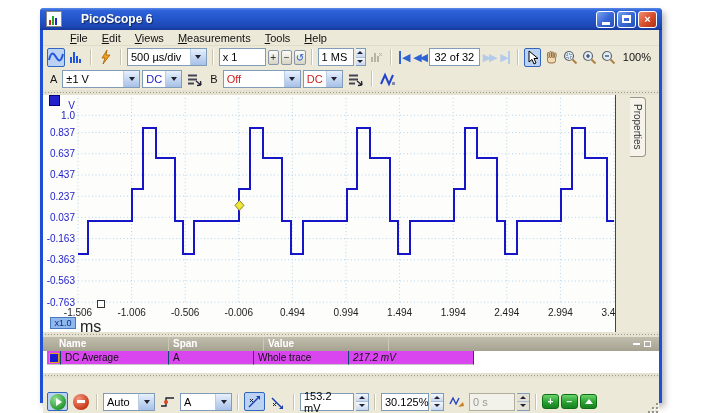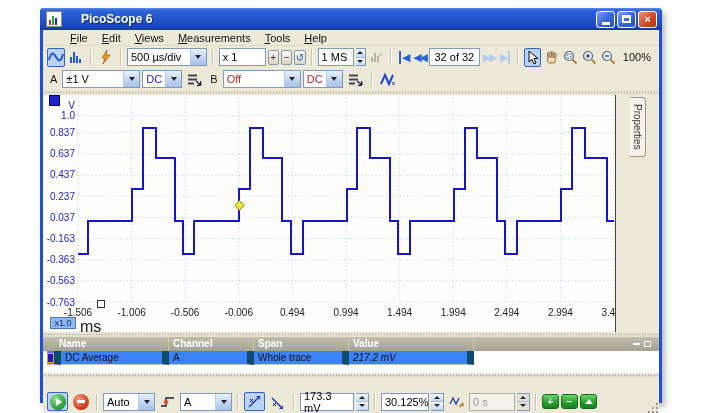--- a/index.html
+++ b/index.html
@@ -77,22 +77,22 @@
   .xunit{position:absolute;left:37px;top:223px;font-size:16px;color:#222;}
   
   .measpanel{height:36px;flex:0 0 36px;background:#fff;display:flex;flex-direction:column;}
   .measheader{height:14px;flex:0 0 14px;display:flex;align-items:center;
     background:linear-gradient(180deg,#C2BEAE,#A6A292);color:#fff;font-size:10px;font-weight:bold;}
   .mh-cell{box-sizing:border-box;padding-left:4px;border-right:1px solid #CCC8B8;height:14px;line-height:14px;}
   .mh-fill{flex:1;display:flex;align-items:center;justify-content:flex-end;gap:4px;padding-right:8px;}
   .mh-min{width:7px;height:2px;background:#fff;}
   .mh-max{width:7px;height:6px;border:1px solid #fff;box-sizing:border-box;}
   .measrow{height:14px;flex:0 0 14px;display:flex;align-items:center;font-size:10px;color:#111;}
-  .mr-cell{box-sizing:border-box;padding-left:4px;border-right:7px solid #0c4a6e;border-bottom:1px solid #C8C8C8;height:14px;line-height:13px;
-    background:#3b82f6;white-space:nowrap;overflow:hidden;}
+  .mr-cell{box-sizing:border-box;padding-left:4px;border-right:1px solid #0c4a6e;border-bottom:1px solid #C8C8C8;height:14px;line-height:13px;
+    background:#d946ef;white-space:nowrap;overflow:hidden;}
   .mr-swatch{display:flex;align-items:center;justify-content:center;padding-left:0;}
   .mr-swatch i{display:block;width:8px;height:8px;border:1px solid #E0A020;}
   
   .tbb{height:23px;flex:0 0 23px;position:relative;margin-top:12px;}
   .roundbtn{width:16px;height:16px;border-radius:50%;display:flex;align-items:center;justify-content:center;}
   .gobtn{background:radial-gradient(circle at 35% 30%,#90E090,#2A9A30 70%,#187018);}
   .gobtn .tri{width:0;height:0;border-top:4px solid transparent;border-bottom:4px solid transparent;border-left:6px solid #fff;margin-left:2px;}
   .stopbtn{background:radial-gradient(circle at 35% 30%,#F09880,#CC3818 70%,#981800);}
   .stopbtn .bar{width:8px;height:3px;background:#fff;}
   .greenbtn{width:17px;height:15px;border-radius:3px;border:1px solid #0E6E14;box-sizing:border-box;
@@ -362,21 +362,20 @@
       <div class="proptab">Properties</div>
     </div>
   </div>
 
   <div class="gripstrip"></div>
 
   <div class="measpanel">
     <div class="measheader" id="measheader">
           <span style="width: 4px; flex: 0 0 4px;"></span>
           <span class="mh-cell" style="width: 122px; flex: 0 0 122px; padding-left: 12px;">Name</span>
-          <span class="mh-cell" style="width: 85px; flex: 0 0 85px;">Channel</span>
           <span class="mh-cell" style="width: 95px; flex: 0 0 95px;">Span</span>
           <span class="mh-cell" style="width: 125px; flex: 0 0 125px;">Value</span>
           <span class="mh-fill">
             <span class="mh-min"></span>
             <span class="mh-max"></span>
           </span>
         </div>
     <div id="measrows">
           <div class="measrow">
             <span style="width: 4px; flex: 0 0 4px;"></span>
@@ -433,21 +432,21 @@
     </span>
     <span class="tbtn hot">
       <svg width="15" height="15">
         <line x1="2" y1="4" x2="11" y2="13" stroke="#1840B0" stroke-width="1.5"></line>
         <polygon points="9,15 13,15 13,11" fill="#1840B0"></polygon>
         <path d="M3,9 l3,3 M6,9 l-3,3" stroke="#223" stroke-width="1"></path>
           </svg>
     </span>
     <span class="sep"></span>
     <span class="numbox" style="width:54px">
-      <span>173.3 mV</span>
+      <span>153.2 mV</span>
     </span>
     <span class="spin">
           <span>
             <i class="tri-up-s"></i>
           </span>
           <span>
             <i class="tri-down-s"></i>
           </span>
         </span>
     <span class="sep"></span>

